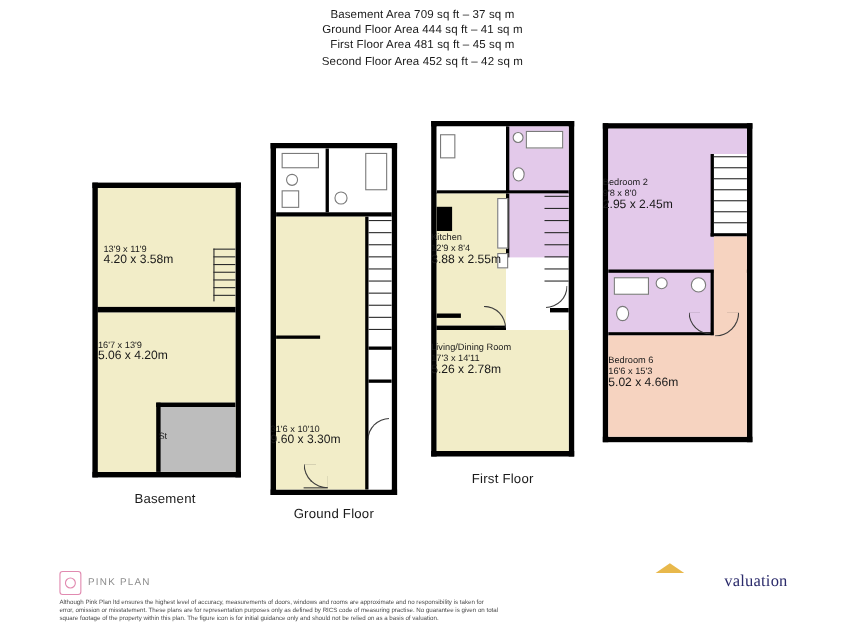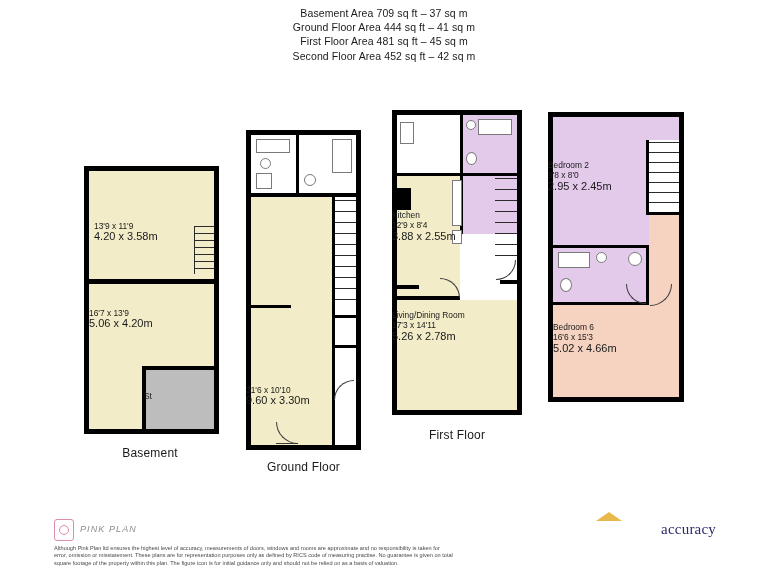--- a/index.html
+++ b/index.html
@@ -121,21 +121,20 @@
     border-radius: 50%;
     box-sizing: border-box;
   }
   .pp-text {
     position: absolute;
     left: 80px;
     top: 19px;
     font-size: 9px;
     letter-spacing: 1.1px;
     color: #8c8c8c;
-    font-style: italic;
   }
   .disclaimer {
     position: absolute;
     left: 54px;
     top: 40px;
     width: 400px;
     font-size: 5.6px;
     line-height: 7.4px;
     color: #4a4a4a;
   }
@@ -374,15 +373,15 @@
   </div>
 
 </div>
 
 <div class="footer">
   <div class="pp-logo"></div>
   <div class="pp-text">PINK PLAN</div>
   <div class="disclaimer">Although Pink Plan ltd ensures the highest level of accuracy, measurements of doors, windows and rooms are approximate and no responsibility is taken for error, omission or misstatement. These plans are for representation purposes only as defined by RICS code of measuring practise. No guarantee is given on total square footage of the property within this plan. The figure icon is for initial guidance only and should not be relied on as a basis of valuation.</div>
   <div class="nw">
     <div class="nw-roof"></div>
-    <div class="nw-word">accuracy</div>
+    <div class="nw-word">valuation</div>
   </div>
 </div>
 
 </body></html>

